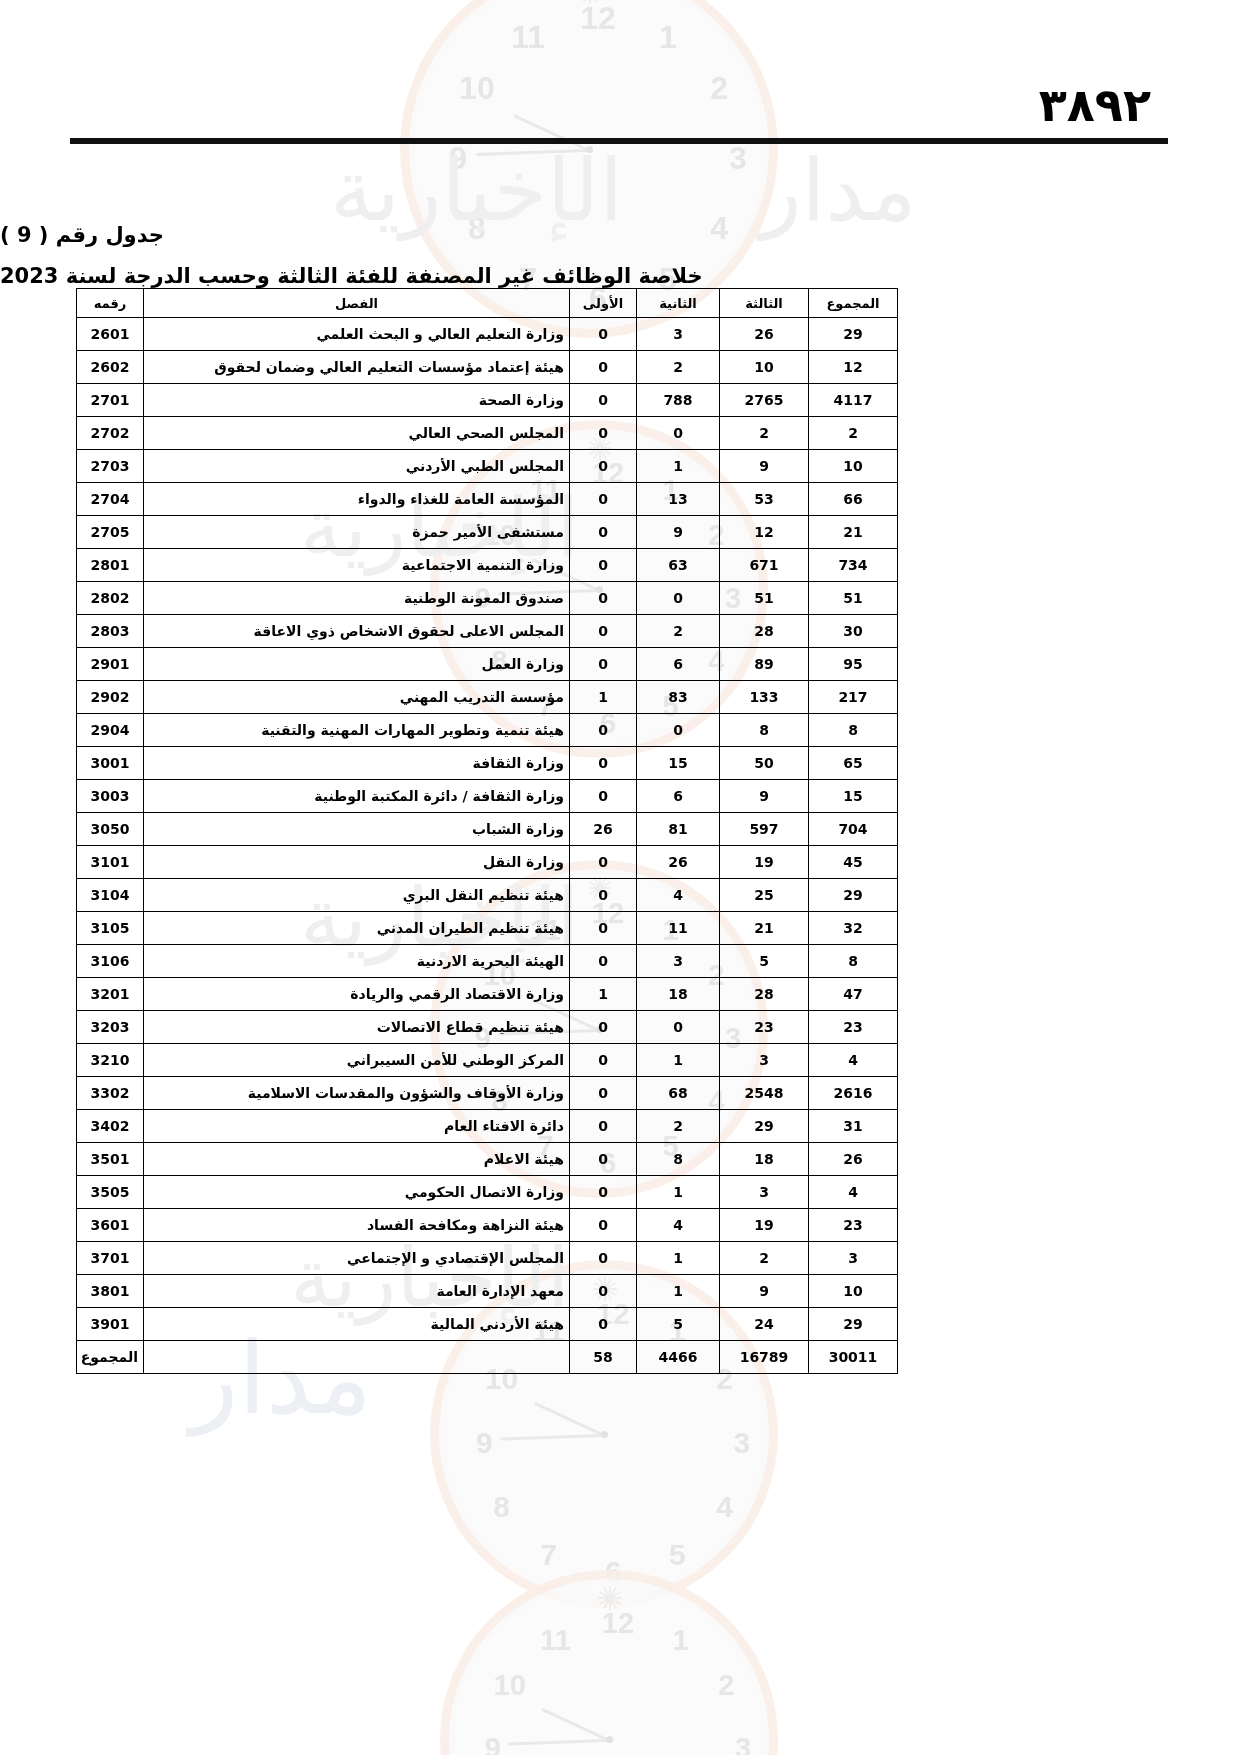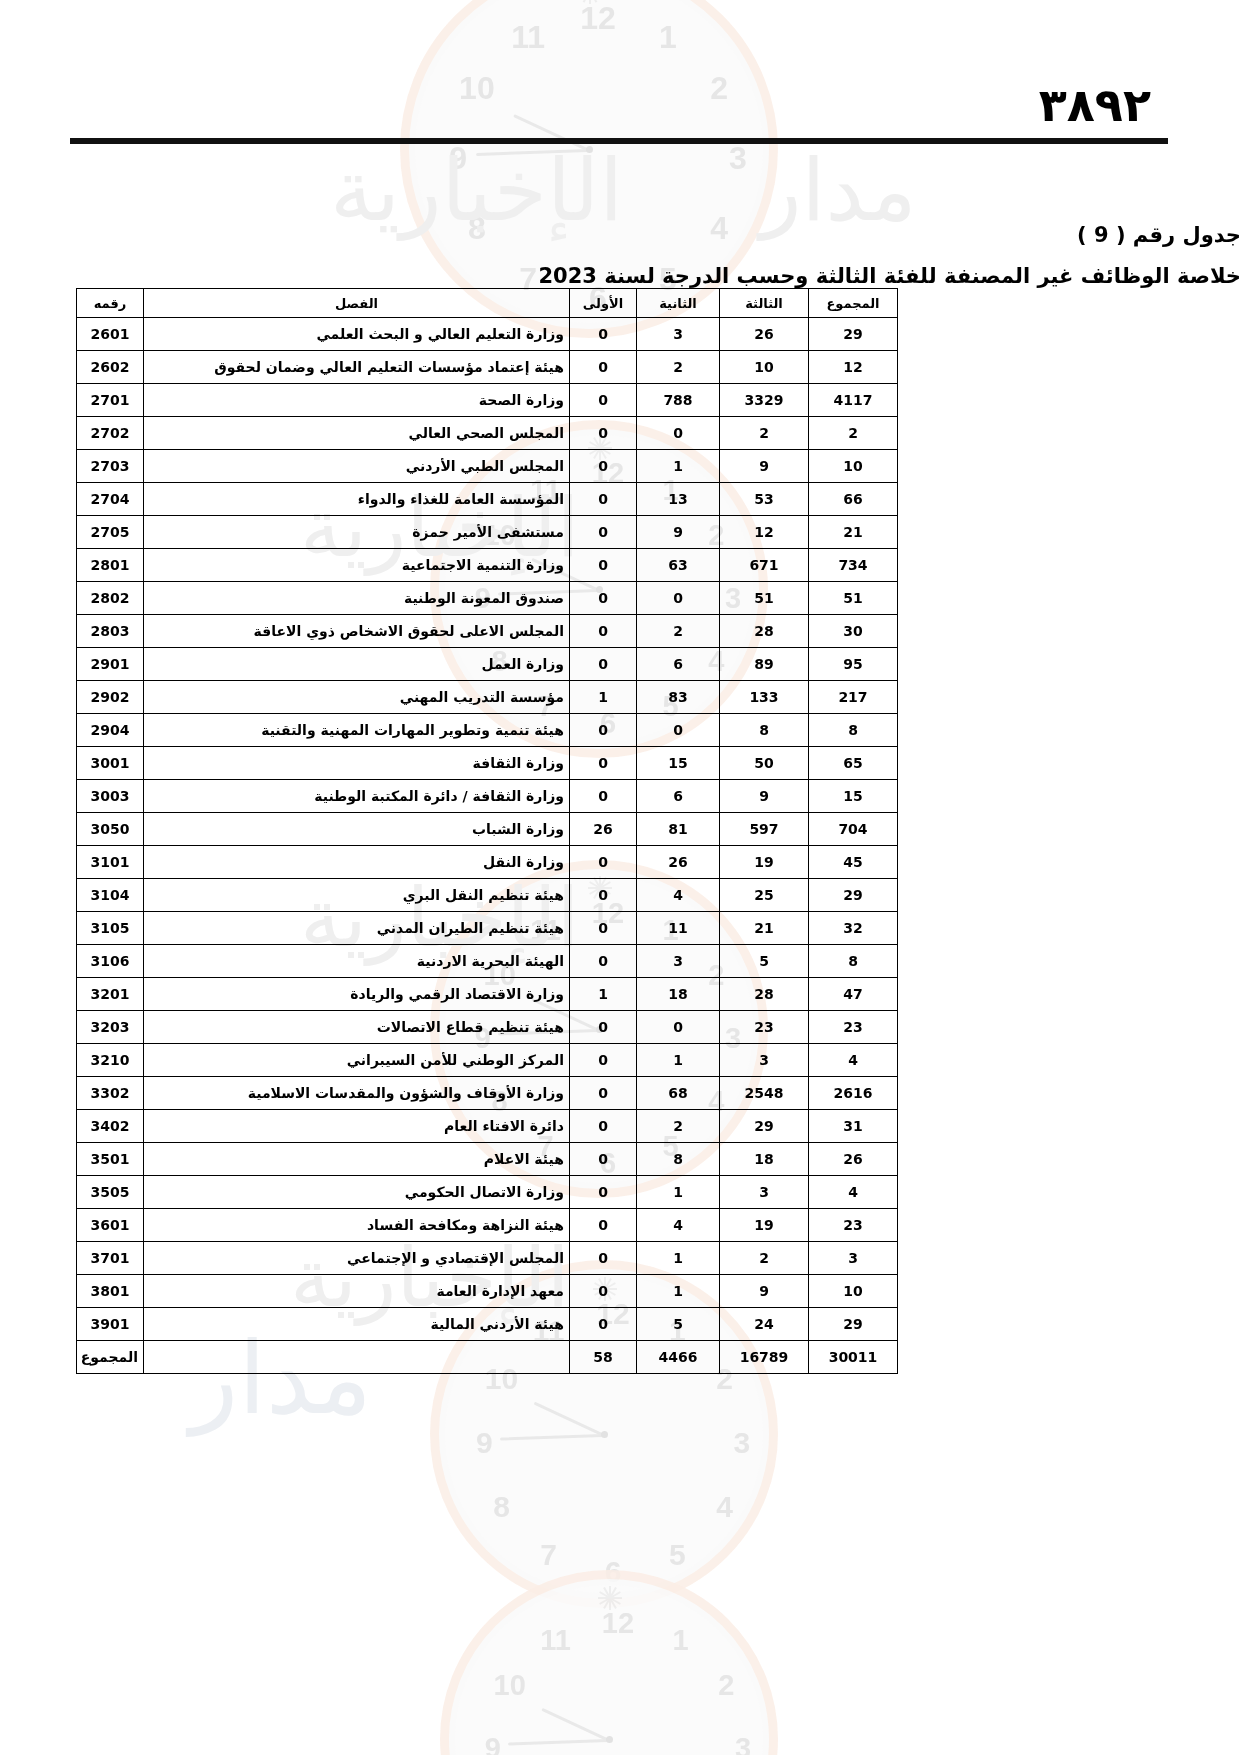--- a/index.html
+++ b/index.html
@@ -129,21 +129,21 @@
     font-size: 46px;
     font-weight: 700;
     letter-spacing: 2px;
   }
 
   
   .titles {
     position: absolute;
     left: 0; right: 0;
     top: 222px;
-    text-align: right;
+    text-align: left;
     z-index: 3;
   }
   .title-main {
     font-family: "DejaVu Sans", sans-serif;
     font-size: 21px;
     font-weight: 700;
     line-height: 1.25;
   }
   .title-sub {
     font-family: "DejaVu Sans", sans-serif;
@@ -380,21 +380,21 @@
           <tr>
             <td class="c-total">12</td>
             <td class="c-third">10</td>
             <td class="c-second">2</td>
             <td class="c-first">0</td>
             <td class="c-name">هيئة إعتماد مؤسسات التعليم العالي وضمان لحقوق</td>
             <td class="c-code">2602</td>
           </tr>
           <tr>
             <td class="c-total">4117</td>
-            <td class="c-third">3329</td>
+            <td class="c-third">2765</td>
             <td class="c-second">788</td>
             <td class="c-first">0</td>
             <td class="c-name">وزارة الصحة</td>
             <td class="c-code">2701</td>
           </tr>
           <tr>
             <td class="c-total">2</td>
             <td class="c-third">2</td>
             <td class="c-second">0</td>
             <td class="c-first">0</td>

